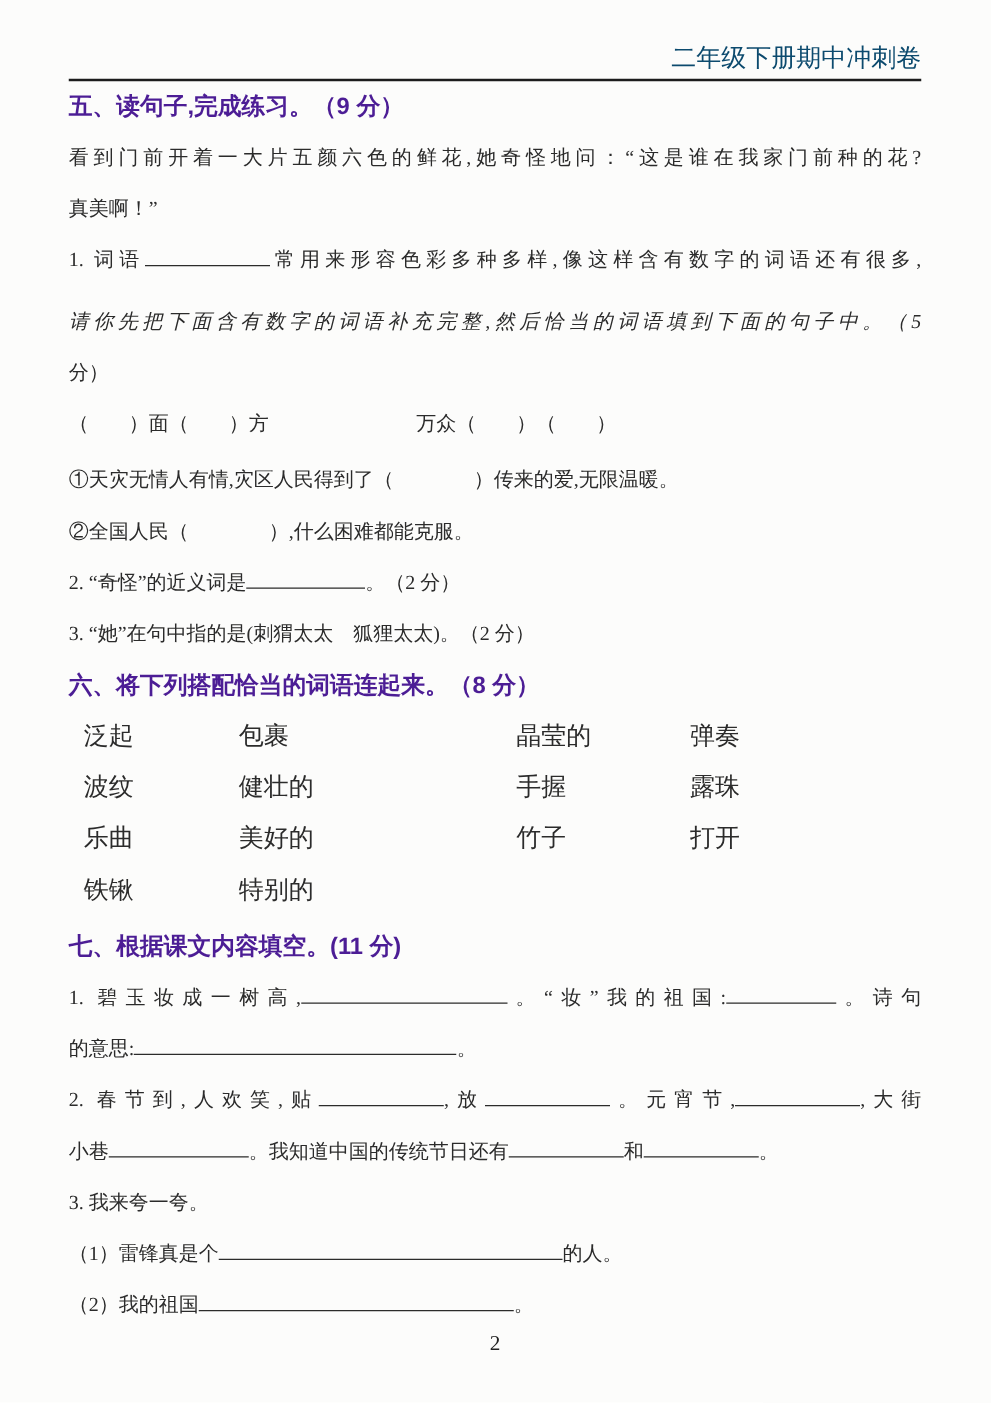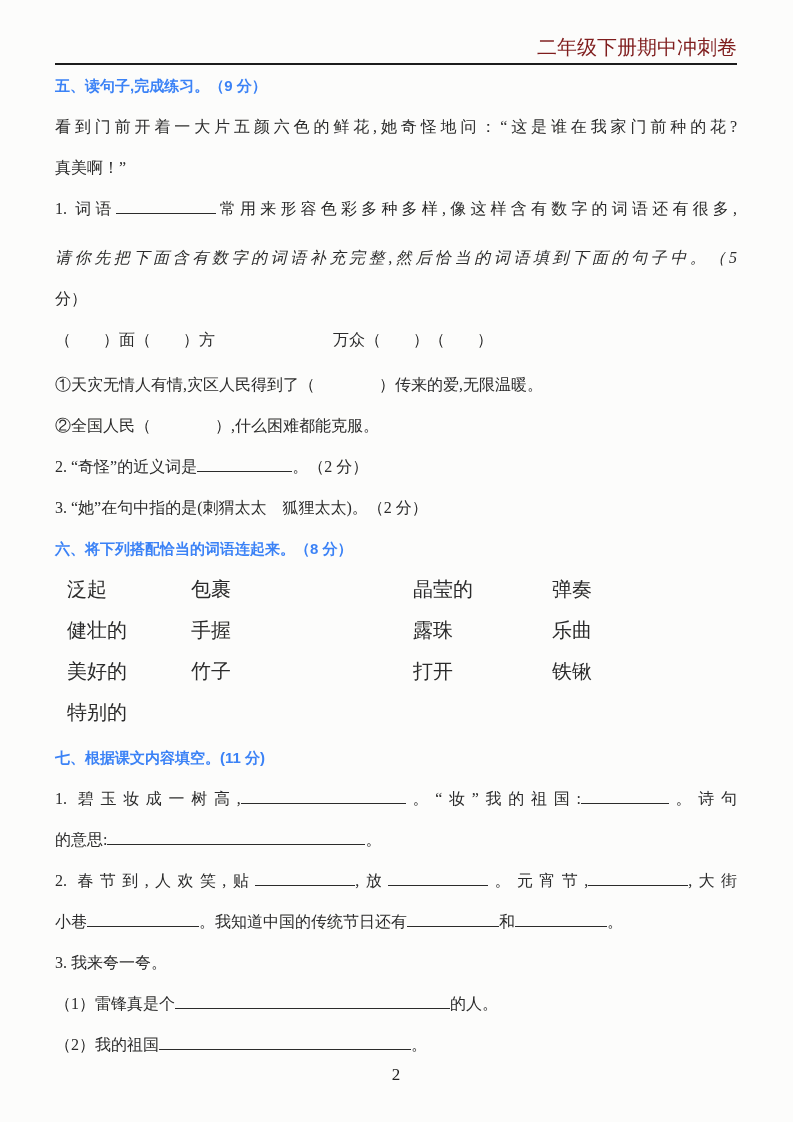--- a/index.html
+++ b/index.html
@@ -15,34 +15,34 @@
     padding: 0 56px 0 55px;
     overflow: hidden;
   }
   .doc-header {
     padding-top: 34px;
     padding-bottom: 3px;
     border-bottom: 2px solid #1c1c1c;
     text-align: right;
     font-size: 20px;
     line-height: 26px;
-    color: #7f1d1d;
+    color: #0c4a6e;
   }
   .line {
     height: 41px;
     line-height: 41px;
     font-size: 16px;
     white-space: nowrap;
   }
   .justify { text-align: justify; text-align-last: justify; }
   .heading {
     font-family: "Liberation Sans", "DejaVu Sans", sans-serif;
     font-weight: bold;
-    font-size: 15px;
-    color: #3b82f6;
+    font-size: 19px;
+    color: #4c1d95;
   }
   .blank {
     display: inline-block;
     border-bottom: 1.6px solid #2b2b2b;
     height: 1.05em;
     vertical-align: baseline;
   }
   .mt8 { margin-top: 8px; font-style: italic; }
   .mt4 { margin-top: 4px; }
   .match-grid {
@@ -89,20 +89,21 @@
   <div class="line"><span>2. “奇怪”的近义词是</span><span class="blank" style="width:95px"></span><span>。（2 分）</span></div>
   <div class="line">3. “她”在句中指的是(刺猬太太　狐狸太太)。（2 分）</div>
 
   <div class="line heading">六、将下列搭配恰当的词语连起来。（8 分）</div>
 
   <div class="match-grid">
     <div class="cell">泛起</div>
     <div class="cell">包裹</div>
     <div class="cell">晶莹的</div>
     <div class="cell">弹奏</div>
+    <div class="cell">波纹</div>
     <div class="cell">健壮的</div>
     <div class="cell">手握</div>
     <div class="cell">露珠</div>
     <div class="cell">乐曲</div>
     <div class="cell">美好的</div>
     <div class="cell">竹子</div>
     <div class="cell">打开</div>
     <div class="cell">铁锹</div>
     <div class="cell">特别的</div>
   </div>

